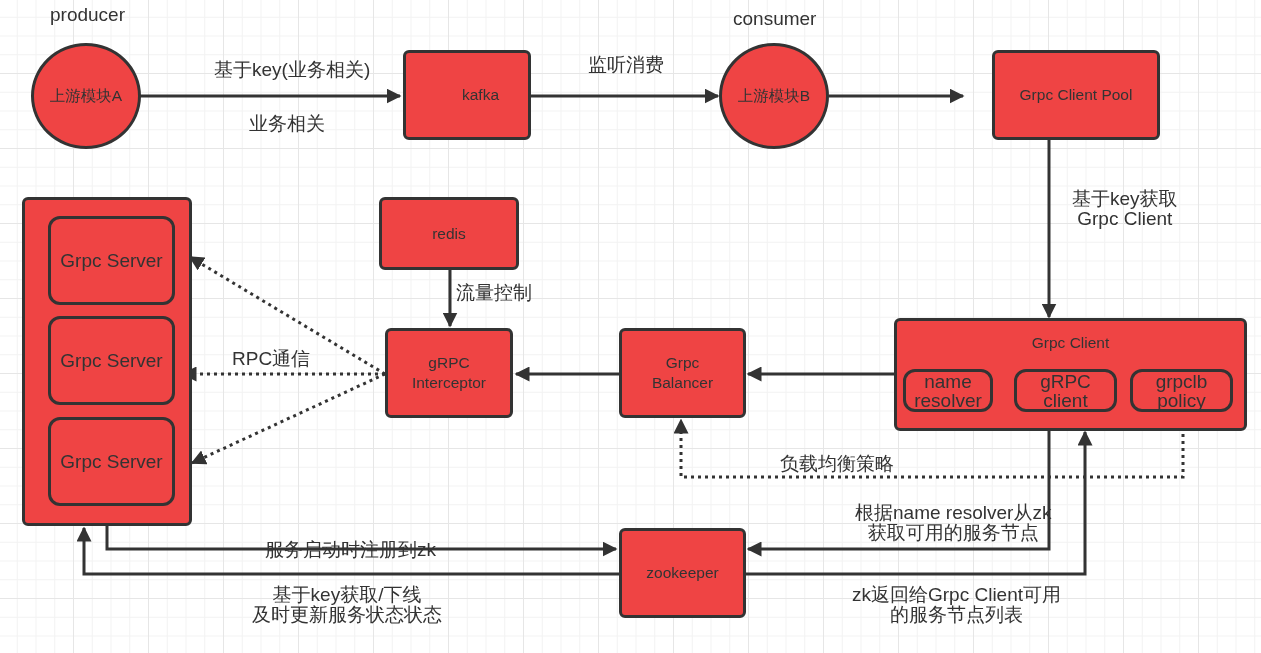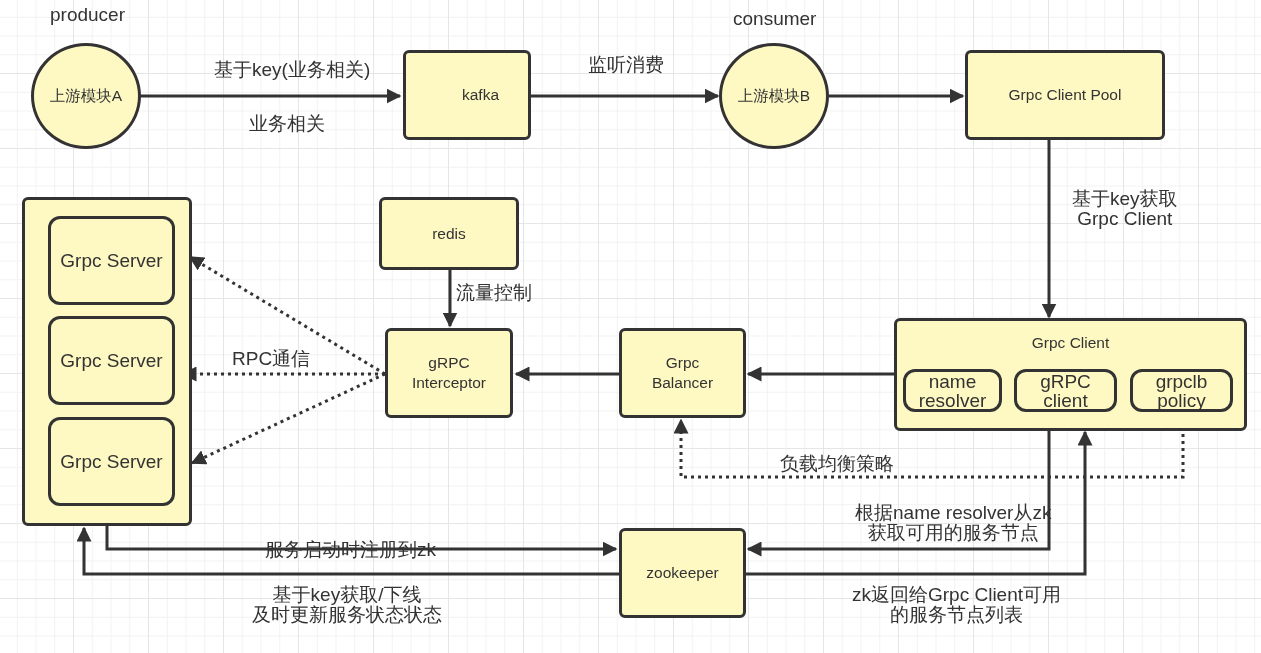--- a/index.html
+++ b/index.html
@@ -12,21 +12,21 @@
       linear-gradient(to right, #f2f2f2 1px, transparent 1px),
       linear-gradient(to bottom, #f2f2f2 1px, transparent 1px);
     background-size: 75px 75px, 75px 75px, 18.75px 18.75px, 18.75px 18.75px;
     background-position: -2px -2px, -2px -2px, -2px -2px, -2px -2px;
     font-family: "Liberation Sans", "DejaVu Sans", sans-serif;
     color: #333333;
   }
   svg.wires { position: absolute; left: 0; top: 0; pointer-events: none; }
   .node {
     position: absolute; box-sizing: border-box;
-    border: 3px solid #333333; background: #fef9c3; border-radius: 6px;
+    border: 3px solid #333333; background: #ef4444; border-radius: 6px;
     display: flex; align-items: center; justify-content: center;
     text-align: center; font-size: 15.5px; line-height: 20px; color: #333;
   }
   .node.circle { border-radius: 50%; }
   .node.group { align-items: flex-start; }
   .sub { border-width: 3px; border-radius: 12px; font-size: 19px; line-height: 19px; }
   .label {
     position: absolute; font-size: 19px; line-height: 20px; color: #333;
     white-space: nowrap; text-align: center;
   }
@@ -68,21 +68,21 @@
 
 <div class="node circle" style="left:31px; top:43px; width:110px; height:106px;">
   <span>上游模块A</span>
 </div>
 <div class="node" style="left:403px; top:50px; width:128px; height:90px;padding-left:27px;">
   <span>kafka</span>
 </div>
 <div class="node circle" style="left:719px; top:43px; width:110px; height:106px;">
   <span>上游模块B</span>
 </div>
-<div class="node" style="left:965px; top:50px; width:200px; height:90px;">
+<div class="node" style="left:992px; top:50px; width:168px; height:90px;">
   <span>Grpc Client Pool</span>
 </div>
 
 <div class="node group" style="left:22px; top:197px; width:170px; height:329px;"></div>
 <div class="node sub" style="left:48px; top:216px; width:127px; height:89px;">
   <span>Grpc Server</span>
 </div>
 <div class="node sub" style="left:48px; top:316px; width:127px; height:89px;">
   <span>Grpc Server</span>
 </div>
@@ -98,21 +98,21 @@
 Interceptor</span>
 </div>
 <div class="node" style="left:619px; top:328px; width:127px; height:90px;">
   <span class="ml">Grpc
 Balancer</span>
 </div>
 
 <div class="node group" style="left:894px; top:318px; width:353px; height:113px;">
   <div class="group-title">Grpc Client</div>
 </div>
-<div class="node sub" style="left:903px; top:369px; width:99px; height:43px;text-align:center;">
+<div class="node sub" style="left:903px; top:369px; width:90px; height:43px;text-align:center;">
   <span class="ml">name
 resolver</span>
 </div>
 <div class="node sub" style="left:1014px; top:369px; width:103px; height:43px;">
   <span class="ml">gRPC
 client</span>
 </div>
 <div class="node sub" style="left:1130px; top:369px; width:103px; height:43px;">
   <span class="ml">grpclb
 policy</span>

